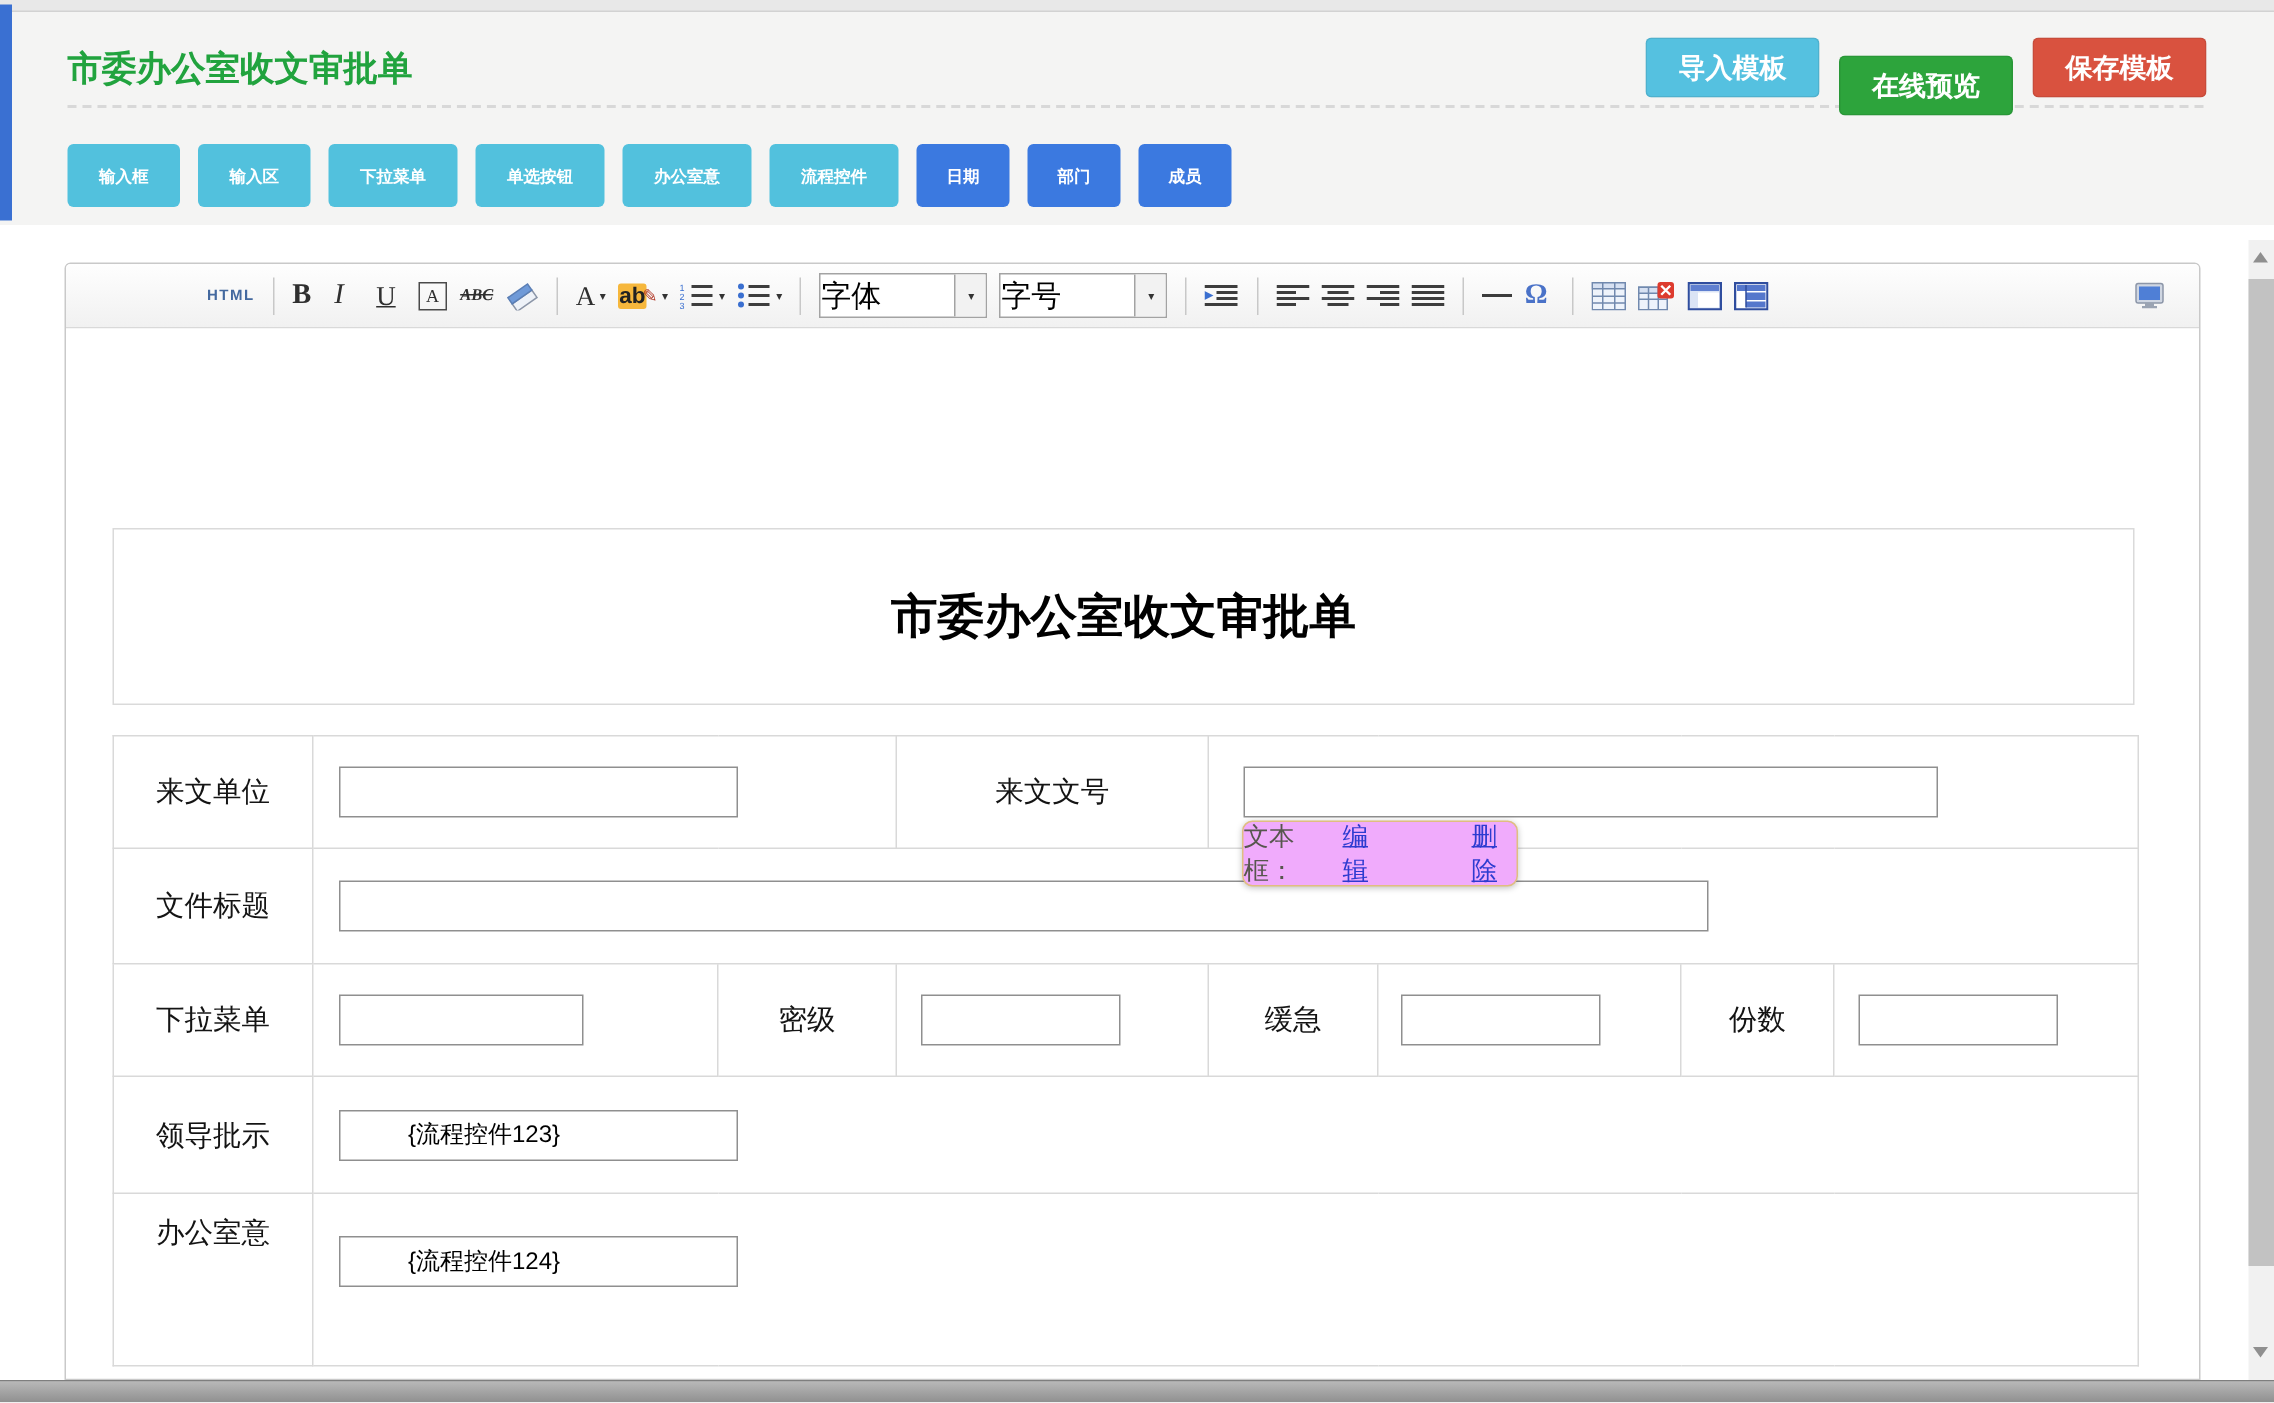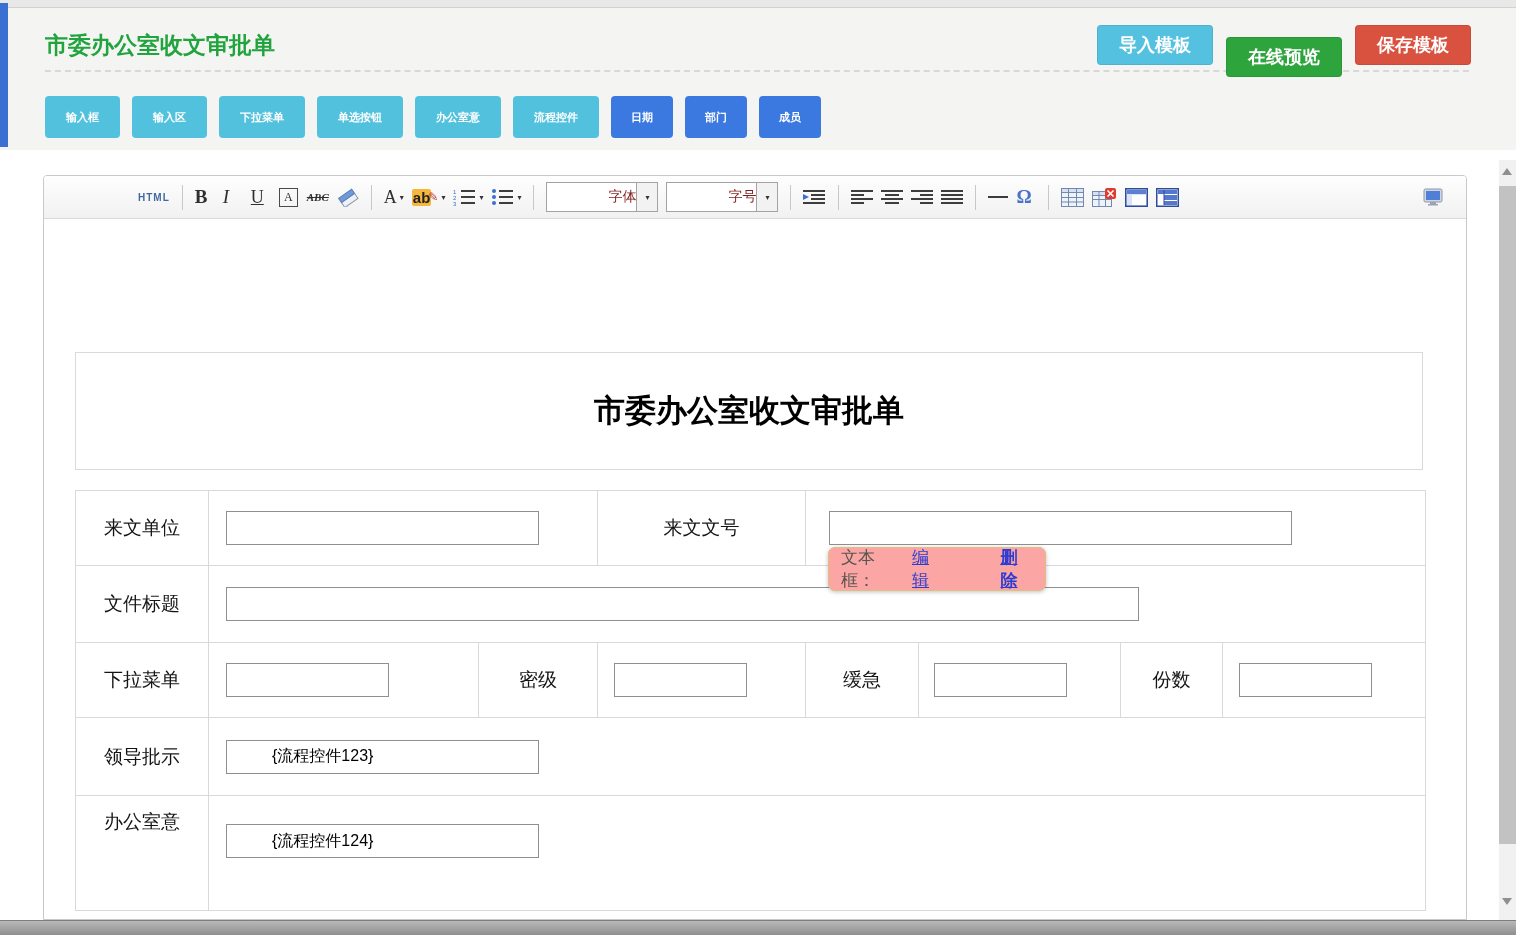--- a/index.html
+++ b/index.html
@@ -42,52 +42,52 @@
   .tb-b{font-size:19px;font-weight:bold;}
   .tb-i{font-size:19px;font-style:italic;}
   .tb-u{font-size:18px;text-decoration:underline;}
   .boxa{display:inline-flex;width:17px;height:17px;border:1px solid #4a4a4a;align-items:center;justify-content:center;font-size:12px;}
   .abc{font-size:11px;font-weight:bold;text-decoration:line-through;font-style:italic;}
   .fc-a{font-size:18px;}
   .caret{font-size:8px;color:#333;margin-left:3px;}
   .hl{background:#f6b73c;border-radius:2px;font-size:15px;font-weight:bold;padding:0 1px;color:#222;}
   .pencil{color:#b23a2a;font-size:12px;margin-left:-3px;}
   .tsel{width:112px;height:30px;background:#fff;border:1px solid #a3a3a3;display:flex;align-items:center;margin:0 4px;box-sizing:border-box;cursor:pointer;}
-  .tsel .lab{flex:1;text-align:right;font-size:14px;color:#7f1d1d;font-family:"Liberation Serif",serif;}
+  .tsel .lab{flex:1;text-align:left;font-size:20px;color:#000000;font-family:"Liberation Serif",serif;}
   .tsel .car{width:20px;align-self:stretch;border-left:1px solid #a3a3a3;display:flex;align-items:center;justify-content:center;font-size:8px;color:#333;background:#f2f2f2;}
   .hrbar{width:20px;height:2px;background:#3c3c3c;}
   .omega{font-size:19px;font-weight:bold;color:#4a72c8;font-family:"Liberation Serif",serif;}
   .spacer{flex:1;}
   .fullscreen-btn{margin-right:20px;}
 
   
   .edit-area{position:relative;width:100%;height:703px;background:#fff;}
   .doc-title-box{position:absolute;left:31px;top:133px;width:1348px;height:118px;border:1px solid #dadada;
     display:flex;align-items:center;justify-content:center;box-sizing:border-box;}
   .doc-title{font-size:31px;font-weight:bold;color:#000;}
   .form-table{position:absolute;left:31px;top:271px;width:1350px;border-collapse:collapse;table-layout:fixed;}
   .form-table td{border:1px solid #d9d9d9;font-size:19px;color:#141414;overflow:hidden;}
   td.lbl{text-align:center;}
   .inp{height:34px;border:1px solid #8f8f8f;background:#fff;box-sizing:border-box;font-size:16px;
     font-family:"Liberation Sans",sans-serif;padding:0 6px;display:block;border-radius:0;}
   .ml14{margin-left:14px;} .ml15{margin-left:15px;} .ml16{margin-left:16px;} .ml22{margin-left:22px;}
-  .w133{width:133px;} .w163{width:163px;} .w313{width:313px;padding-left:45px;} .w463{width:463px;} .w913{width:913px;}
+  .w133{width:133px;} .w163{width:163px;} .w313{width:266px;padding-left:45px;} .w463{width:463px;} .w913{width:913px;}
   tr.r6 td{vertical-align:top;}
   tr.r6 td.lbl{padding-top:13px;}
   .mt27{margin-top:27px;}
 
   
-  .tip{position:absolute;left:828px;top:547px;width:218px;height:44px;background:#fca5a5;
+  .tip{position:absolute;left:828px;top:547px;width:184px;height:44px;background:#f0abfc;
     border:1px solid #e0bd81;border-radius:7px;box-shadow:0 1px 4px rgba(0,0,0,.25);
-    display:flex;align-items:center;padding:0 12px;box-sizing:border-box;z-index:20;
+    display:flex;align-items:center;padding:0 0;box-sizing:border-box;z-index:20;
     font-family:"Liberation Serif",serif;font-size:17px;}
   .tip .tlabel{color:#57564e;}
   .tip a{color:#2d3bd0;text-decoration:underline;cursor:pointer;}
   .tip .edit{margin-left:6px;}
-  .tip .del{margin-left:56px;font-weight:bold;}
+  .tip .del{margin-left:56px;}
 
   
   .scrollbar{position:absolute;left:1499px;top:160px;width:17px;height:760px;background:#f1f1f1;z-index:9;}
   .sb-thumb{position:absolute;left:0;top:26px;width:17px;height:658px;background:#c2c2c2;}
   .tri-up{position:absolute;left:3px;top:8px;width:0;height:0;border-left:5px solid transparent;
     border-right:5px solid transparent;border-bottom:7px solid #8f8f8f;}
   .tri-down{position:absolute;left:3px;top:738px;width:0;height:0;border-left:5px solid transparent;
     border-right:5px solid transparent;border-top:7px solid #8f8f8f;}
 </style>
 </head>

